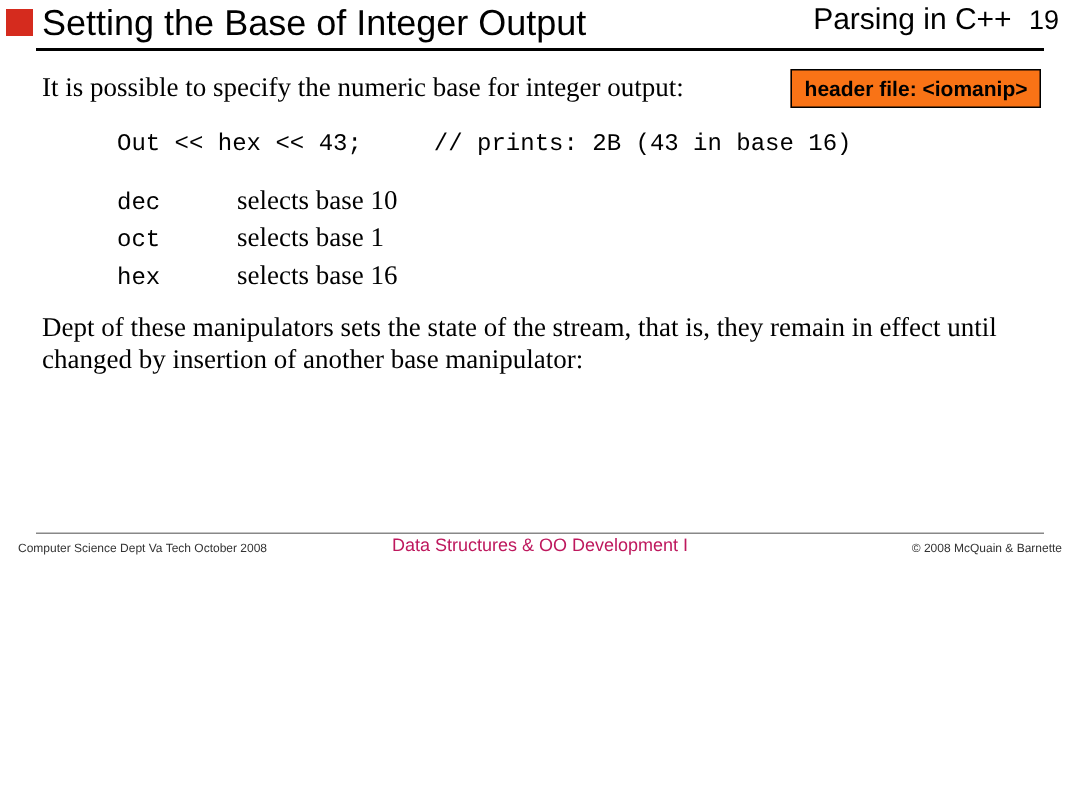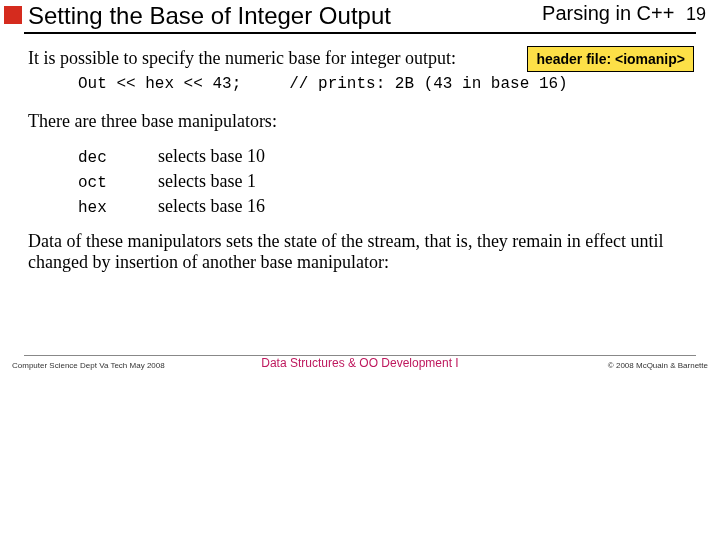--- a/index.html
+++ b/index.html
@@ -65,27 +65,27 @@
   }
   .header-box {
     position: absolute;
     right: 2px;
     top: -2px;
     border: 1px solid #000;
     padding: 4px 8px;
     font-family: Arial, Helvetica, sans-serif;
     font-size: 14px;
     font-weight: bold;
-    background: #fde047;
+    background: #f97316;
   }
   .code {
     font-family: "Courier New", Courier, monospace;
     font-size: 16px;
     white-space: pre;
-    margin: 6px 0 18px 50px;
+    margin: 18px 0 18px 50px;
   }
   .code2 {
     font-family: "Courier New", Courier, monospace;
     font-size: 16px;
     white-space: pre;
     margin: 16px 0 0 60px;
   }
   .para {
     font-size: 18px;
     margin-top: 10px;
@@ -166,43 +166,42 @@
 
   <div class="body">
 
     <div style="position:relative;">
       <div class="intro">It is possible to specify the numeric base for integer output:</div>
       <div class="header-box">header file: &lt;iomanip&gt;</div>
     </div>
 
     <div class="code">Out &lt;&lt; hex &lt;&lt; 43;     // prints: 2B (43 in base 16)</div>
 
-    <div class="para">There are three base manipulators:</div>
 
     <div class="manip-table">
       <div class="manip-row">
         <div class="manip-key">dec</div>
         <div class="manip-desc">selects base 10</div>
       </div>
       <div class="manip-row">
         <div class="manip-key">oct</div>
         <div class="manip-desc">selects base 1</div>
       </div>
       <div class="manip-row">
         <div class="manip-key">hex</div>
         <div class="manip-desc">selects base 16</div>
       </div>
     </div>
 
-    <div class="para">Data of these manipulators sets the state of the stream, that is, they remain in effect until changed by insertion of another base manipulator:</div>
+    <div class="para">Dept of these manipulators sets the state of the stream, that is, they remain in effect until changed by insertion of another base manipulator:</div>
 
 
   </div>
 
   <div class="hr2"></div>
 
   <div class="footer">
-    <div class="foot-left">Computer Science Dept Va Tech May 2008</div>
+    <div class="foot-left">Computer Science Dept Va Tech October 2008</div>
     <div class="foot-center">Data Structures &amp; OO Development I</div>
     <div class="foot-right">© 2008 McQuain &amp; Barnette</div>
   </div>
 
 </div>
 
 </body></html>

